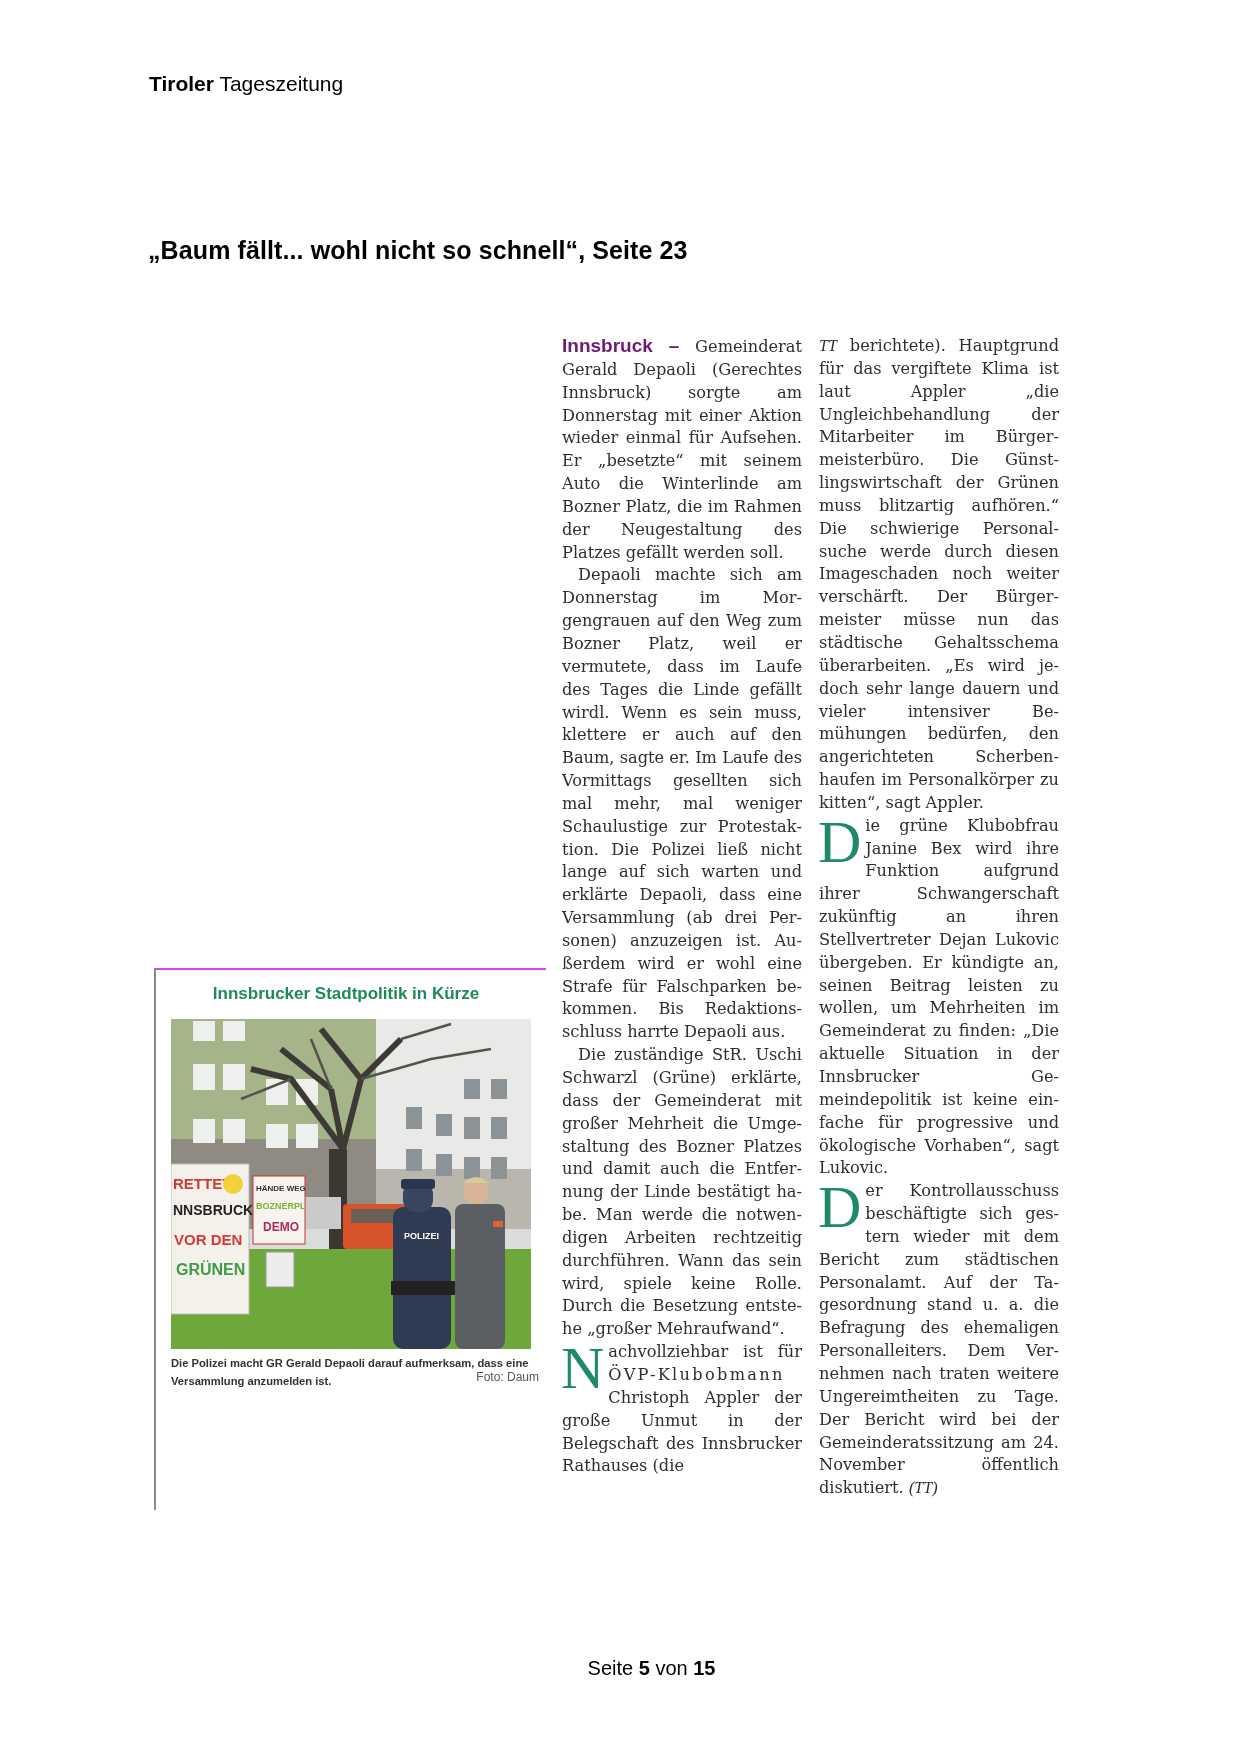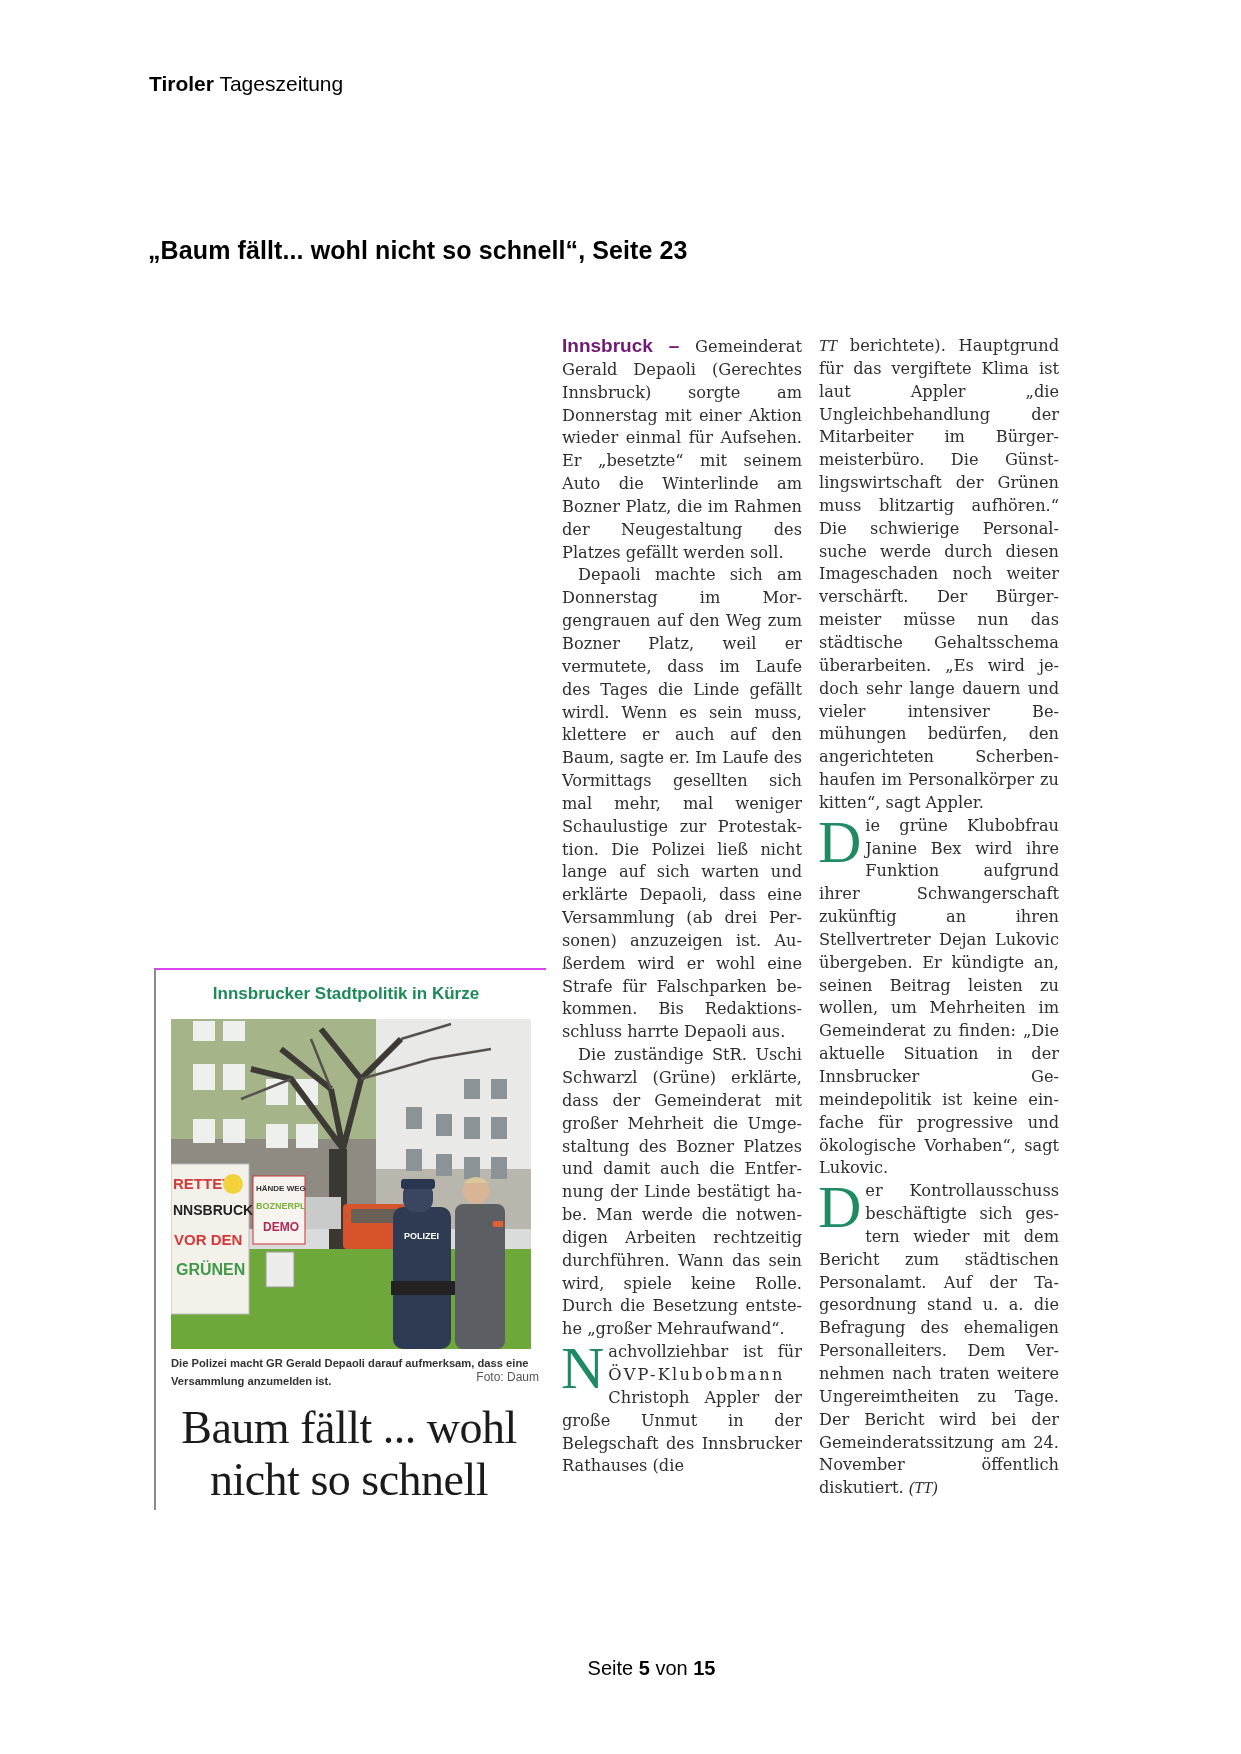--- a/index.html
+++ b/index.html
@@ -112,24 +112,20 @@
       <rect x="284" y="185" width="50" height="145" rx="8" fill="#5b5f63"></rect>
       <circle cx="305" cy="172" r="13" fill="#d9b596"></circle>
       <path d="M292 164 Q305 152 318 164" fill="#d8c89a"></path>
       <rect x="322" y="202" width="10" height="6" fill="#e06030"></rect>
     </svg>
   </div>
 
   <div class="caption">Die Polizei macht GR Gerald Depaoli darauf aufmerksam, dass eine Versammlung anzumelden ist.</div>
   <div class="photo-credit">Foto: Daum</div>
 
-  <div class="headline">
-    <div>Baum fällt ... wohl</div>
-    <div>nicht so schnell</div>
-  </div>
 </div>
 
 <div class="col col-1">
   <p><span class="dateline">Innsbruck –</span><span> Gemeinderat Gerald Depaoli (Gerech­tes Innsbruck) sorgte am Donnerstag mit einer Akti­on wieder einmal für Auf­sehen. Er „besetzte“ mit seinem Auto die Winterlin­de am Bozner Platz, die im Rahmen der Neugestaltung des Platzes gefällt werden soll.</span></p>
   <p class="indent">Depaoli machte sich am Donnerstag im Mor­gengrauen auf den Weg zum Bozner Platz, weil er vermutete, dass im Laufe des Tages die Linde gefällt wirdl. Wenn es sein muss, klettere er auch auf den Baum, sagte er. Im Laufe des Vormittags gesellten sich mal mehr, mal weniger Schaulustige zur Protestak­tion. Die Polizei ließ nicht lange auf sich warten und erklärte Depaoli, dass eine Versammlung (ab drei Per­sonen) anzuzeigen ist. Au­ßerdem wird er wohl eine Strafe für Falschparken be­kommen. Bis Redaktions­schluss harrte Depaoli aus.</p>
   <p class="indent">Die zuständige StR. Uschi Schwarzl (Grüne) erklärte, dass der Gemeinderat mit großer Mehrheit die Umge­staltung des Bozner Platzes und damit auch die Entfer­nung der Linde bestätigt ha­be. Man werde die notwen­digen Arbeiten rechtzeitig durchführen. Wann das sein wird, spiele keine Rolle. Durch die Besetzung entste­he „großer Mehraufwand“.</p>
   <div class="dropcap-wrap">
     <span class="dropcap">N</span><span>achvollziehbar ist für</span> <span class="spaced">ÖVP-Klubobmann</span><span> Christoph Appler der große Unmut in der Belegschaft des Innsbrucker Rathau­ses (die </span>
   </div>
 </div>

